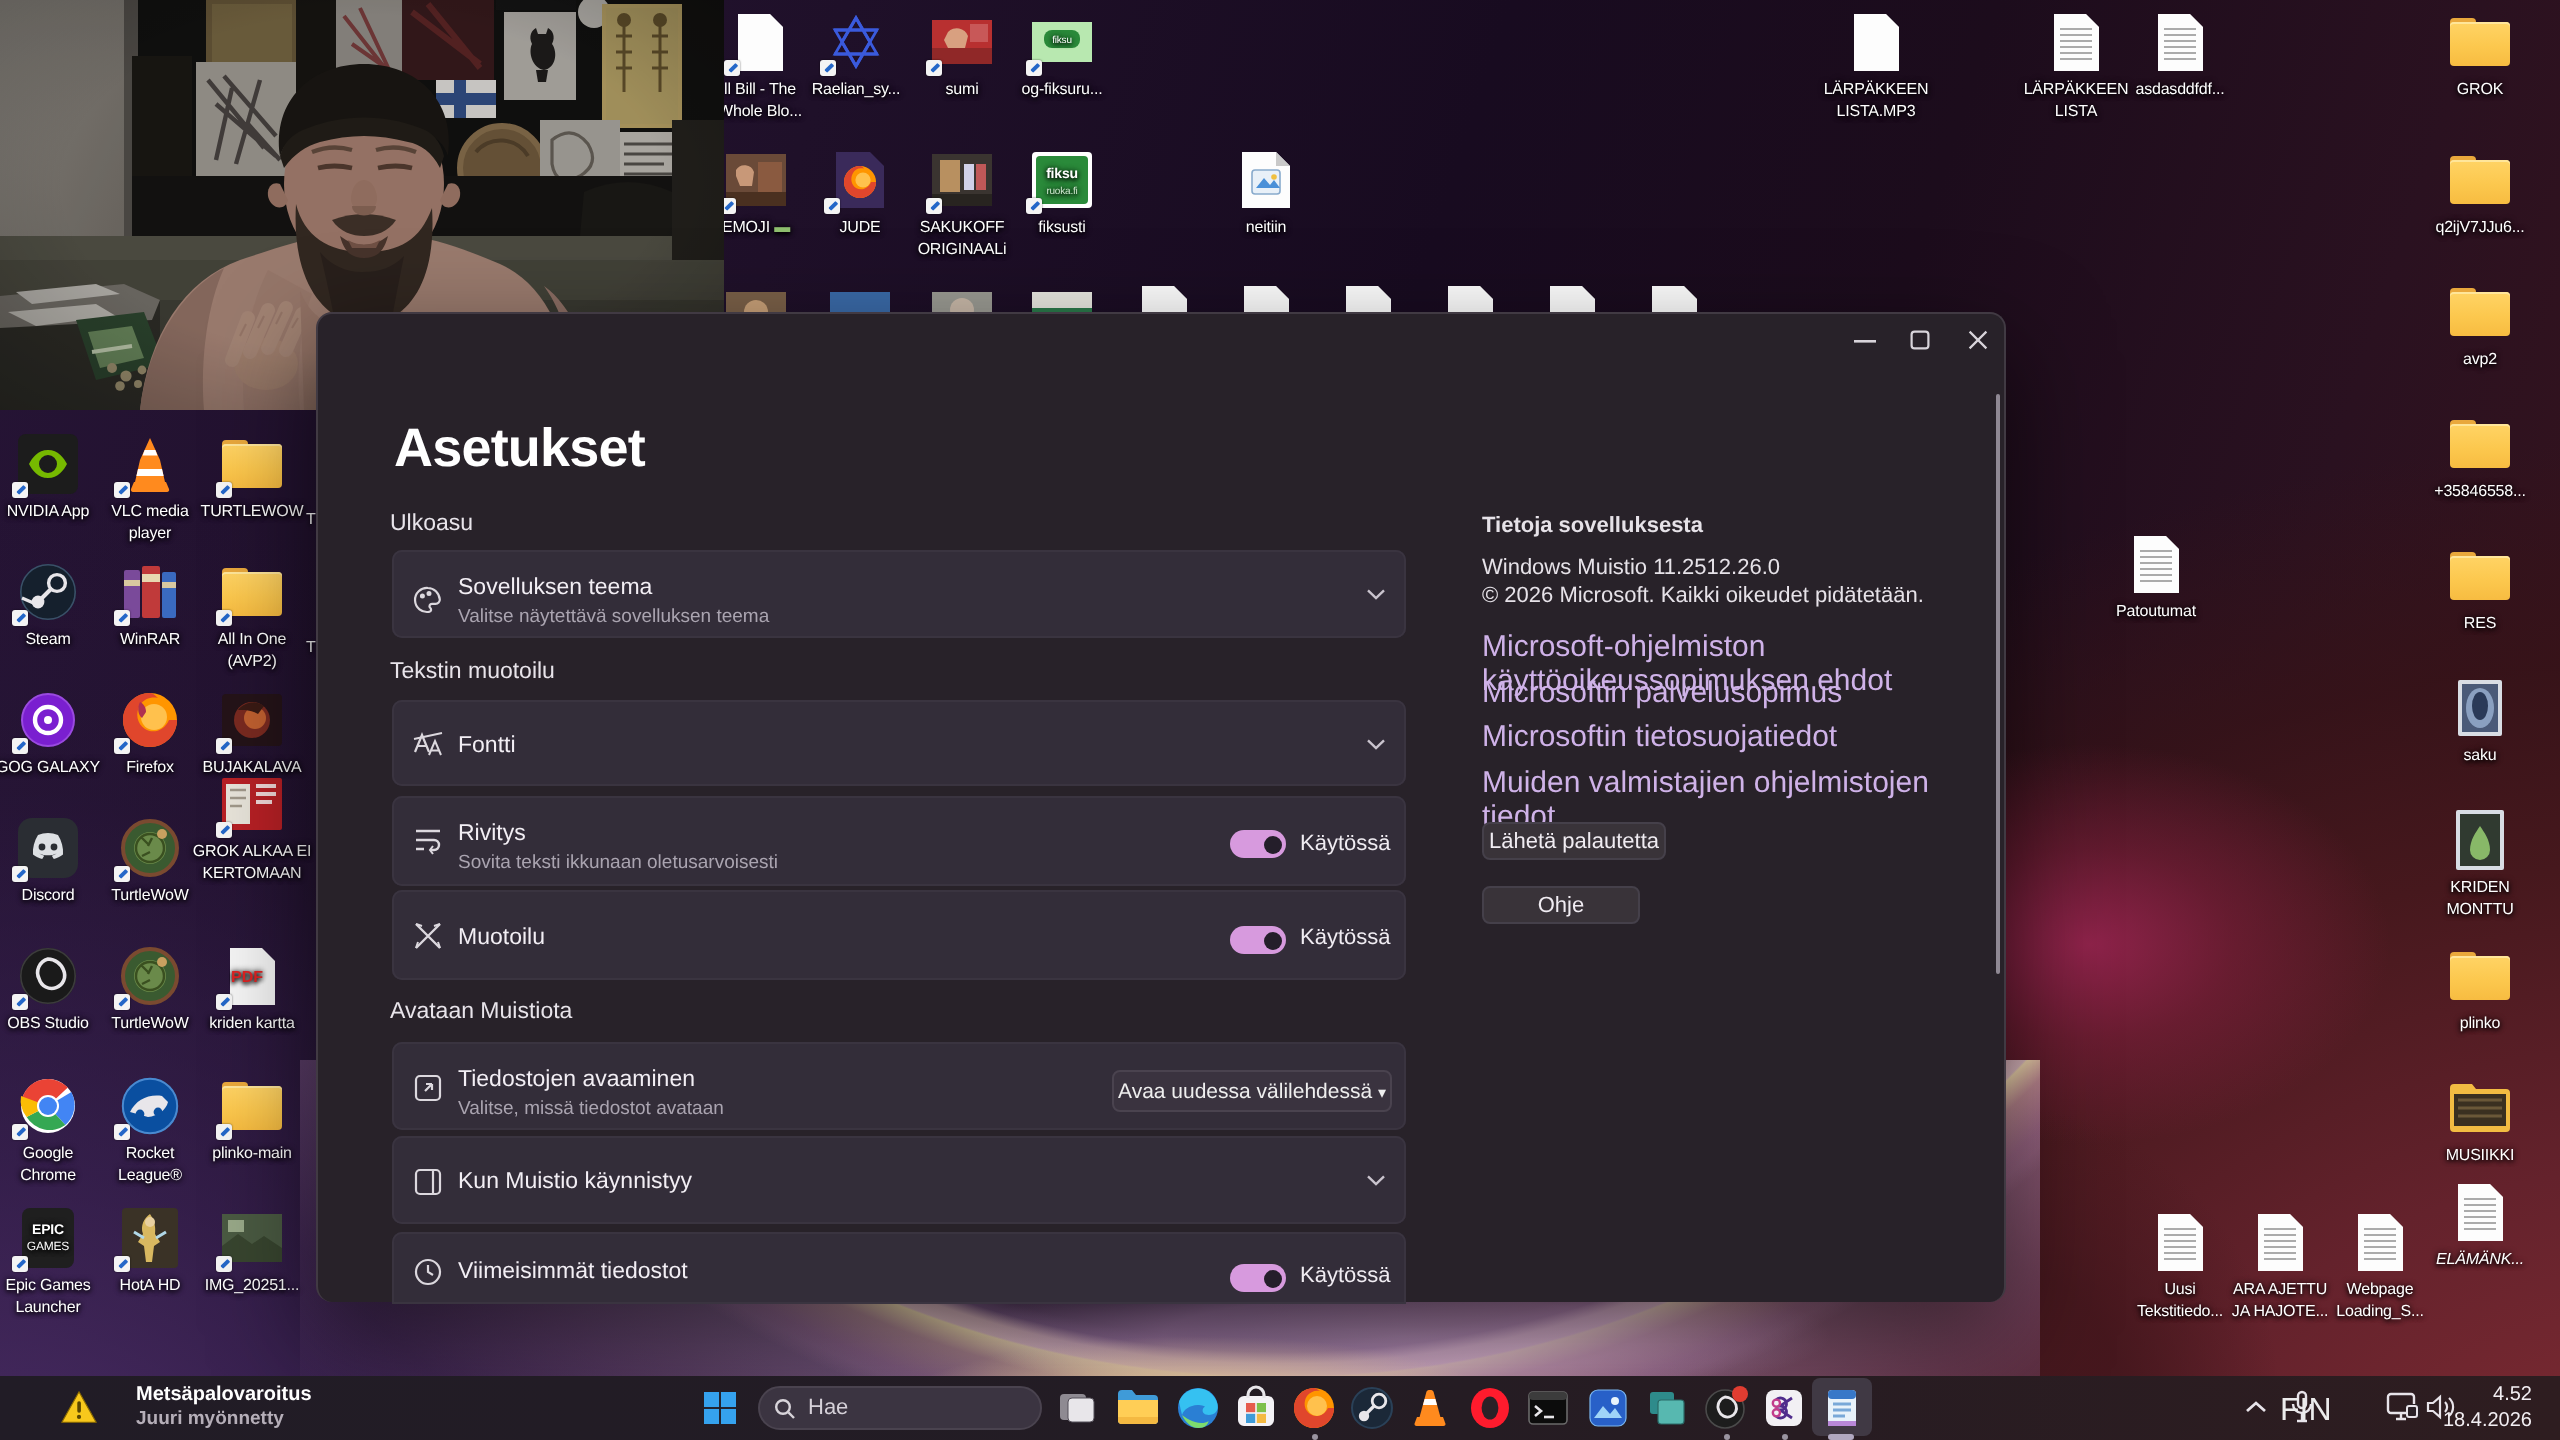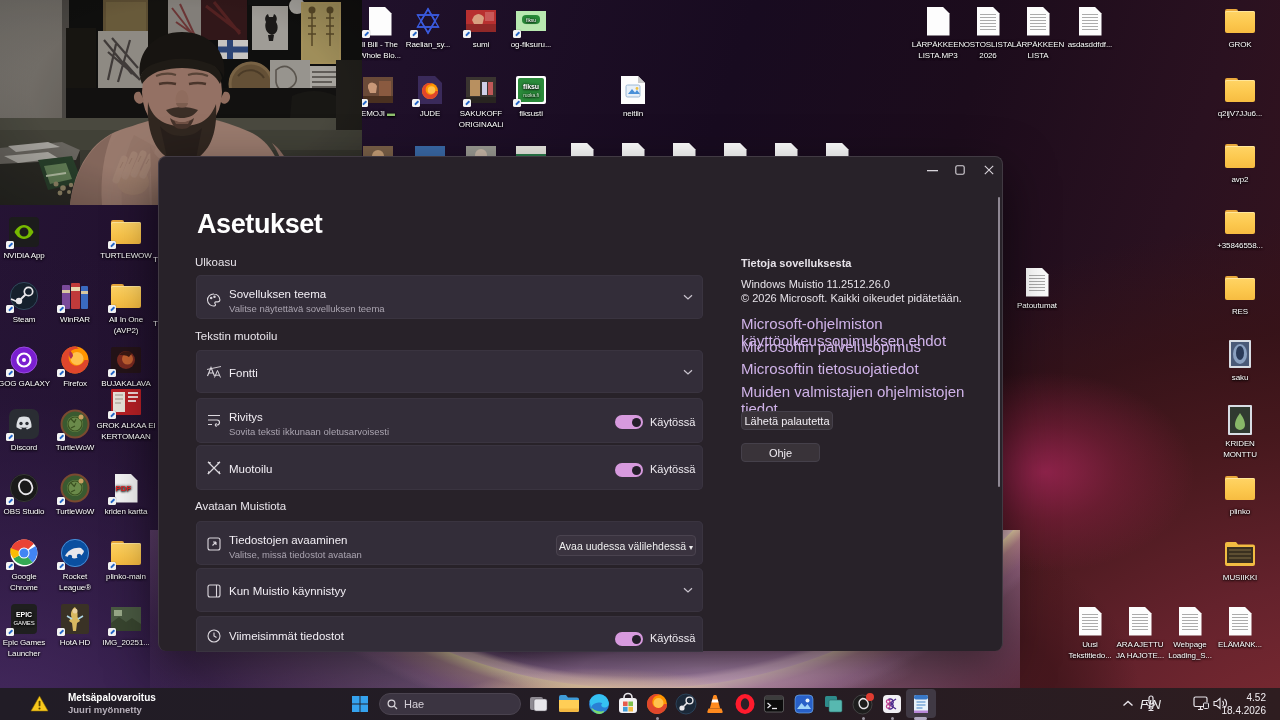--- a/index.html
+++ b/index.html
@@ -76,20 +76,32 @@
 <div class="di" style="left:-14px;top:216px;">
         <div class="g sc">
           <svg width="30" height="30" viewBox="0 0 30 30">
             <rect width="30" height="30" rx="4" fill="#1c1c1c"></rect>
             <path d="M15 8 c-5 0-8 4-9.5 7 c1.5 3 4.5 7 9.5 7 c5 0 8-4 9.5-7 C23 12 20 8 15 8 Z M15 19.5 a4.5 4.5 0 1 1 0-9 a4.5 4.5 0 0 1 0 9Z" fill="#76b900"></path>
             <circle cx="15" cy="15" r="2.6" fill="#1c1c1c"></circle>
           </svg>
         </div>
         <span class="lb">NVIDIA App</span>
       </div>
+<div class="di" style="left:37px;top:216px;">
+        <div class="g sc">
+          <svg width="26" height="30" viewBox="0 0 26 30">
+            <path d="M13 2 L8 13 h10 Z" fill="#ff8a1e"></path>
+            <path d="M10.3 8 h5.4 l1 2.8 H9.3Z" fill="#fff"></path>
+            <path d="M5 24 h16 l1.5 3.5 c.3.8-.2 1.5-1 1.5 H4.5 c-.8 0-1.3-.7-1-1.5 Z" fill="#ff8a1e"></path>
+            <path d="M8 13 h10 l2.5 11 H5.5 Z" fill="#ff8a1e"></path>
+            <path d="M7 17.5 h12 l.8 3.5 H6.2Z" fill="#fff"></path>
+          </svg>
+        </div>
+        <span class="lb">VLC media<br>player</span>
+      </div>
 <div class="di" style="left:88px;top:216px;">
         <div class="g sc">
           <div class="fold"></div>
         </div>
         <span class="lb">TURTLEWOW</span>
       </div>
 <div class="di" style="left:-14px;top:280px;">
         <div class="g sc">
           <svg width="30" height="30" viewBox="0 0 30 30">
             <circle cx="15" cy="15" r="14" fill="#15202d"></circle>
@@ -315,26 +327,20 @@
           </svg>
         </div>
         <span class="lb">og-fiksuru...</span>
       </div>
 <div class="di" style="left:900px;top:5px;">
         <div class="g">
           <div class="doc"></div>
         </div>
         <span class="lb">LÄRPÄKKEEN<br>LISTA.MP3</span>
       </div>
-<div class="di" style="left:950px;top:5px;">
-        <div class="g">
-          <div class="doc lines2"></div>
-        </div>
-        <span class="lb">OSTOSLISTA<br>2026</span>
-      </div>
 <div class="di" style="left:1000px;top:5px;">
         <div class="g">
           <div class="doc lines2"></div>
         </div>
         <span class="lb">LÄRPÄKKEEN<br>LISTA</span>
       </div>
 <div class="di" style="left:1052px;top:5px;">
         <div class="g">
           <div class="doc lines2"></div>
         </div>
@@ -485,21 +491,21 @@
           <div class="fold"></div>
         </div>
         <span class="lb">+35846558...</span>
       </div>
 <div class="di" style="left:1202px;top:272px;">
         <div class="g">
           <div class="fold"></div>
         </div>
         <span class="lb">RES</span>
       </div>
-<div class="di" style="left:999px;top:266px;">
+<div class="di" style="left:999px;top:266px;padding-left:41px;">
         <div class="g">
           <div class="doc lines2"></div>
         </div>
         <span class="lb">Patoutumat</span>
       </div>
 <div class="di" style="left:1202px;top:338px;">
         <div class="g">
           <svg width="22" height="28" viewBox="0 0 22 28">
             <rect width="22" height="28" rx="1" fill="#d8dde4"></rect>
             <rect x="2" y="2" width="18" height="24" fill="#4a5a78"></rect>
@@ -547,21 +553,21 @@
           <div class="doc lines2"></div>
         </div>
         <span class="lb">ARA AJETTU<br>JA HAJOTE...</span>
       </div>
 <div class="di" style="left:1152px;top:605px;">
         <div class="g">
           <div class="doc lines2"></div>
         </div>
         <span class="lb">Webpage<br>Loading_S...</span>
       </div>
-<div class="di" style="left:1202px;top:605px;">
+<div class="di" style="left:1202px;top:590px;font-style:italic;">
         <div class="g">
           <div class="doc lines2"></div>
         </div>
         <span class="lb">ELÄMÄNK...</span>
       </div>
 </div>
 <div id="cam">
 <svg width="362" height="205" viewBox="0 0 362 205">
 
   <rect x="0" y="0" width="362" height="205" fill="#0e0d0c"></rect>
@@ -900,21 +906,21 @@
   <div style="position:absolute;left:861.5px;top:29px;width:3px;height:3px;border-radius:50%;background:#9a94a0;"></div>
   <div style="position:absolute;left:890.5px;top:29px;width:3px;height:3px;border-radius:50%;background:#9a94a0;"></div>
   <div style="position:absolute;left:914px;top:29px;width:13px;height:3px;border-radius:2px;background:#b0a8c0;"></div>
   <svg style="position:absolute;left:1122px;top:11px;" width="12" height="9" viewBox="0 0 12 9">
         <path d="M1.5 6.5 L6 2.5 L10.5 6.5" stroke="#e8e4ea" stroke-width="1.4" fill="none"></path>
       </svg>
   <svg style="position:absolute;left:1145px;top:7px;" width="12" height="17" viewBox="0 0 12 17">
         <rect x="4" y="1" width="4" height="8" rx="2" fill="none" stroke="#e8e4ea" stroke-width="1.2"></rect>
         <path d="M1.5 7 a4.5 4.5 0 0 0 9 0 M6 11.5 V15 M3.5 15.5 h5" stroke="#e8e4ea" stroke-width="1.2" fill="none"></path>
       </svg>
-  <div class="trayt" style="left:1140px;top:9px;font-size:13px;font-style:italic;">FIN</div>
+  <div class="trayt" style="left:1140px;top:9px;font-size:16px;">FIN</div>
   <svg style="position:absolute;left:1193px;top:8px;" width="18" height="15" viewBox="0 0 18 15">
         <rect x="1" y="1" width="13" height="9.5" rx="1.5" fill="none" stroke="#e8e4ea" stroke-width="1.2"></rect>
         <path d="M5 13.5 h5 M7.5 11 v2" stroke="#e8e4ea" stroke-width="1.2"></path>
         <rect x="10" y="6" width="7" height="7" fill="#2a2127"></rect>
         <rect x="10.5" y="7" width="5" height="5.5" rx="1" fill="none" stroke="#e8e4ea" stroke-width="1"></rect>
       </svg>
   <svg style="position:absolute;left:1213px;top:9px;" width="16" height="13" viewBox="0 0 16 13">
         <path d="M1 4.5 h2.5 L7 1.5 v10 L3.5 8.5 H1 Z" fill="none" stroke="#e8e4ea" stroke-width="1.1"></path>
         <path d="M9.5 4 a3.5 3.5 0 0 1 0 5 M11.5 2 a6 6 0 0 1 0 9" stroke="#e8e4ea" stroke-width="1.1" fill="none"></path>
       </svg>

